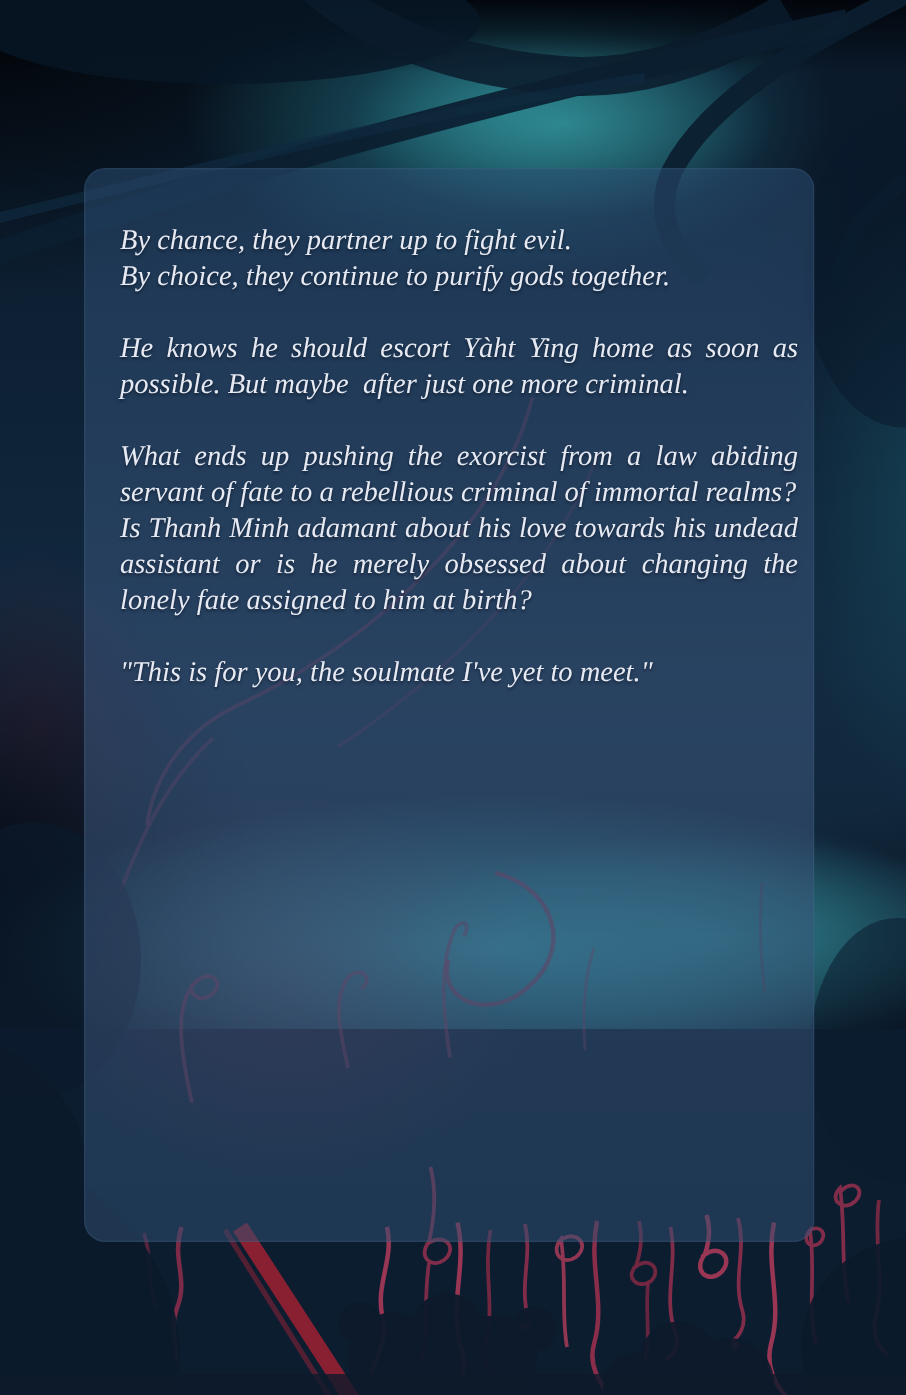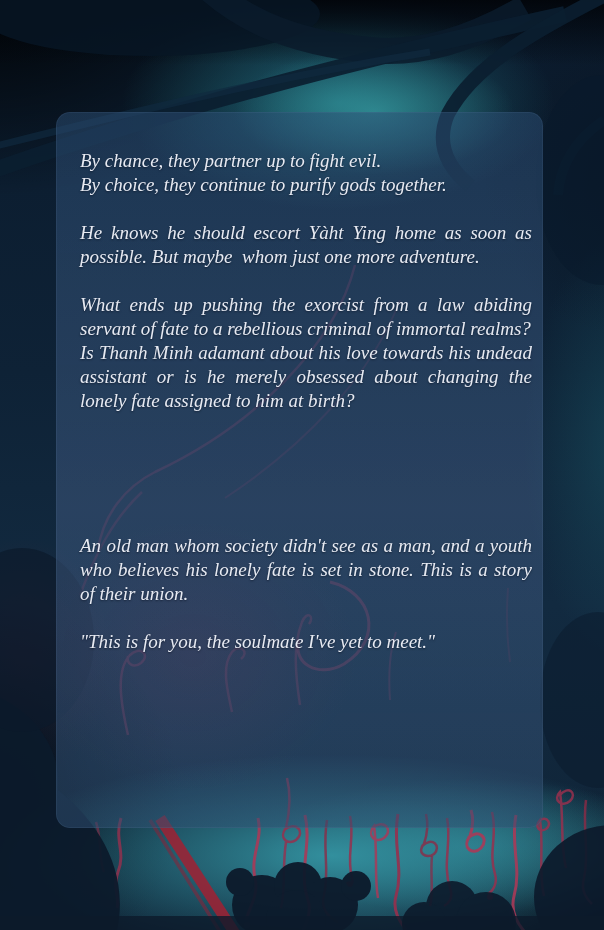--- a/index.html
+++ b/index.html
@@ -3,21 +3,21 @@
 <meta charset="utf-8">
 <style>
   html, body { margin: 0; padding: 0; }
   body {
     width: 604px; height: 930px;
     overflow: hidden;
     position: relative;
     background: #0c1d30;
     font-family: "Liberation Serif", "DejaVu Serif", serif;
   }
-  .stage { position: absolute; inset: 0; width: 604px; height: 930px; }
+  .stage { position: absolute; inset: 0; width: 604px; height: 686px; }
 
   
   .bg {
     position: absolute; inset: 0;
     background-color: #0d2033;
     background-image:
       linear-gradient(180deg, rgba(2,5,10,0.95) 0%, rgba(2,5,10,0.0) 7%),
       radial-gradient(ellipse 200px 90px at 62% 12%, rgba(62,175,178,0.55), rgba(62,175,178,0) 70%),
       radial-gradient(ellipse 300px 150px at 56% 11%, rgba(36,120,132,0.75), rgba(36,120,132,0) 72%),
       radial-gradient(ellipse 430px 130px at 55% 92%, rgba(52,148,162,0.95), rgba(52,148,162,0) 78%),
@@ -136,20 +136,19 @@
       <ellipse cx="602" cy="180" rx="66" ry="105" opacity="0.55" fill="#0a1a2b"></ellipse>
       <ellipse cx="598" cy="700" rx="58" ry="88" opacity="0.55" fill="#0b1c2e"></ellipse>
     </g>
   </svg>
 
   <div class="panel"></div>
 
   <div class="content">
     <p>By chance, they partner up to fight evil.</p>
     <p>By choice, they continue to purify gods together.</p>
-    <p class="gap">He knows he should escort Yàht Ying home as soon as possible. But maybe  whom just one more adventure.</p>
+    <p class="gap">He knows he should escort Yàht Ying home as soon as possible. But maybe  after just one more criminal.</p>
     <p class="gap">What ends up pushing the exorcist from a law abiding servant of fate to a rebellious criminal of immortal realms?</p>
     <p>Is Thanh Minh adamant about his love towards his undead assistant or is he merely obsessed about changing the lonely fate assigned to him at birth?</p>
-    <p class="bigap">An old man whom society didn't see as a man, and a youth who believes his lonely fate is set in stone. This is a story of their union.</p>
     <p class="gap">"This is for you, the soulmate I've yet to meet."</p>
   </div>
 
 </div>
 
 </body></html>

